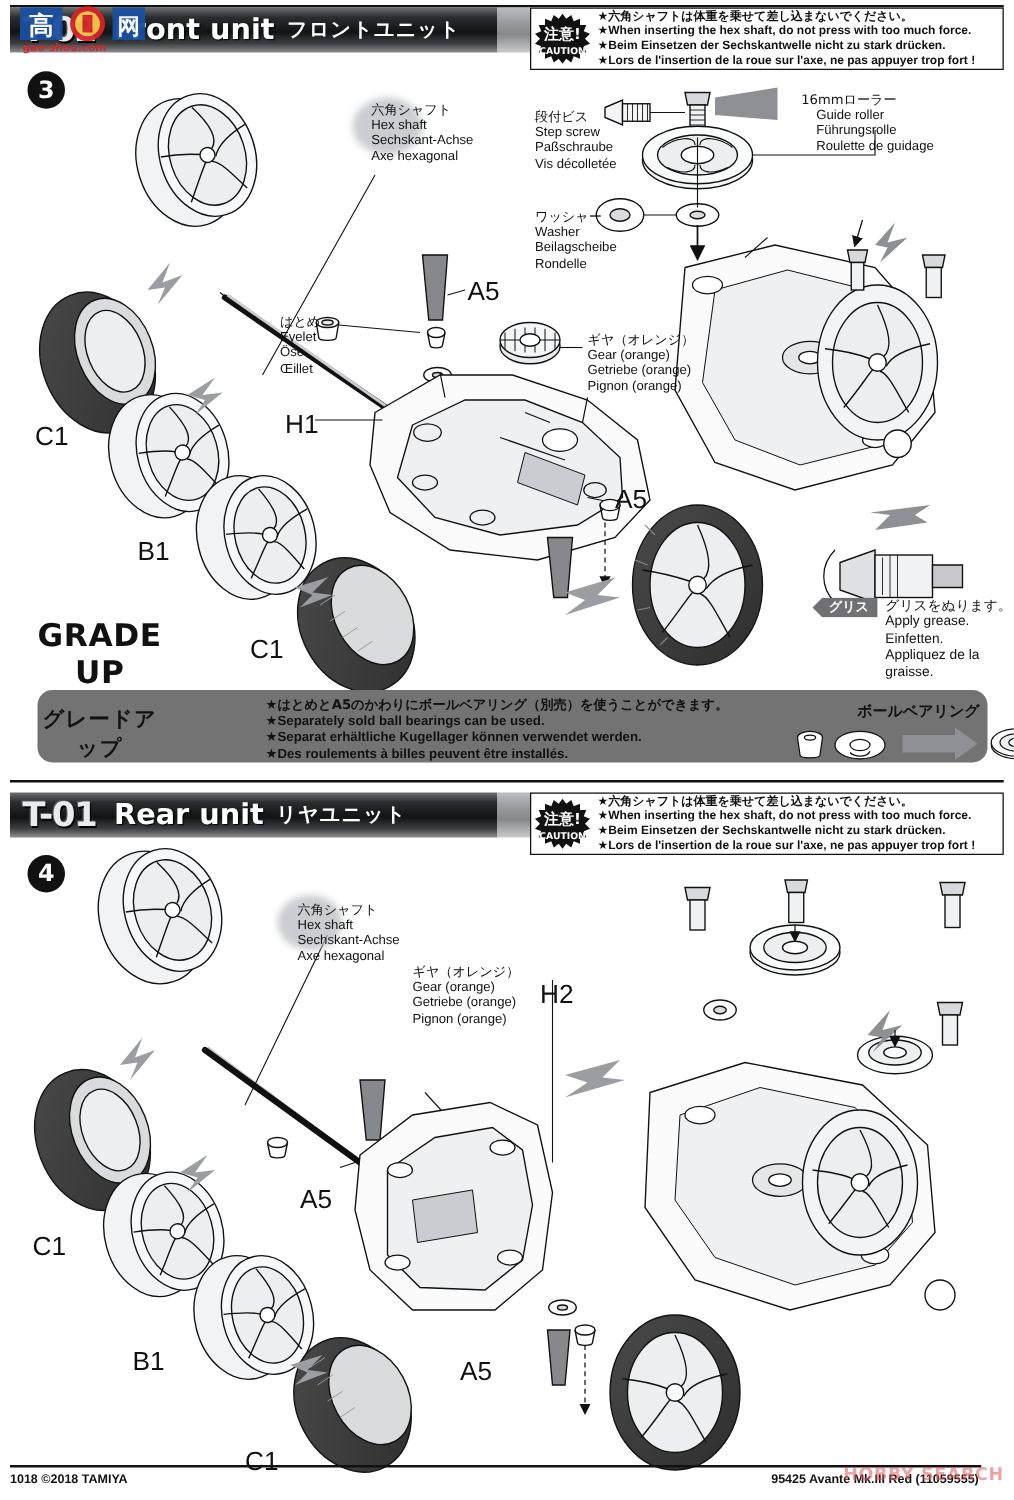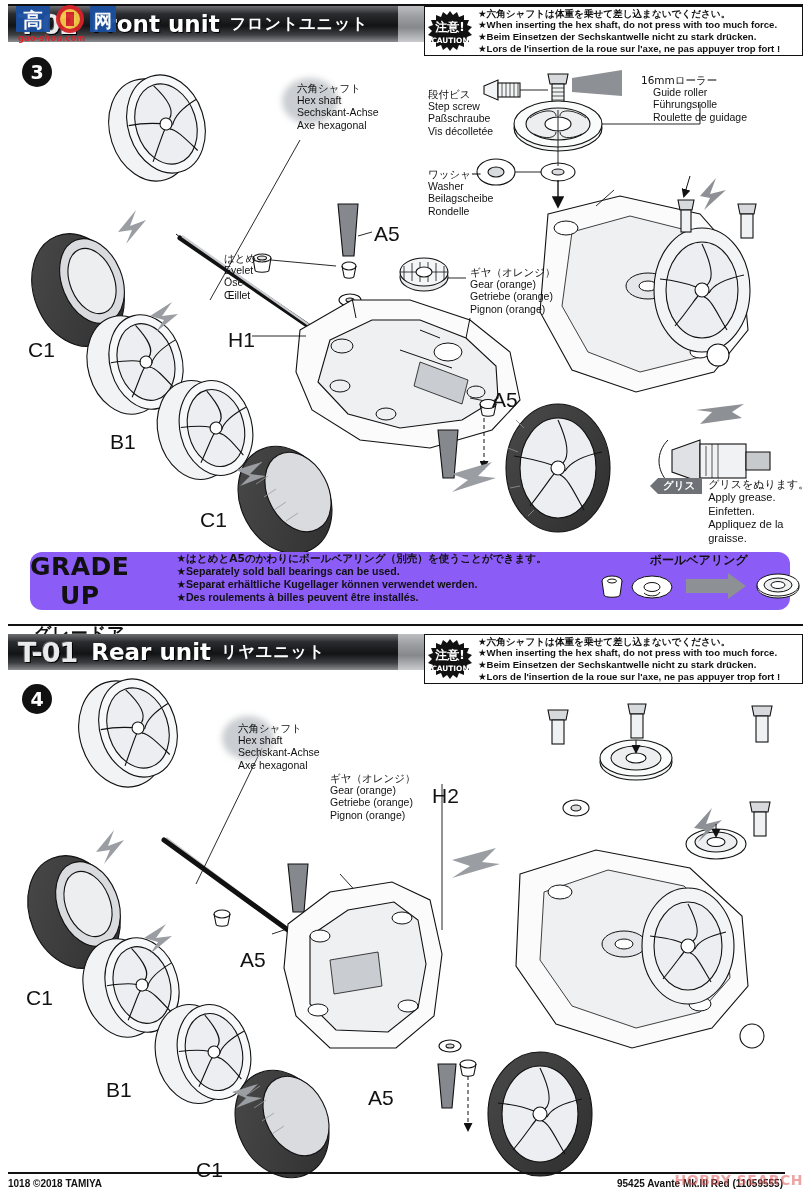--- a/index.html
+++ b/index.html
@@ -69,30 +69,30 @@
   
   .lbl { position:absolute; font-size:10.5px; line-height:12.2px; white-space:nowrap; }
   .partcode {
     position:absolute; font-size:21px; font-weight:normal;
     font-family:"Liberation Sans", sans-serif;
   }
   .halo { position:absolute; border-radius:50%; background:#b9bdc2; opacity:.75; filter:blur(3px); }
 
   
   .gradeup {
-    position:absolute; background:#8b5cf6; border-radius:12px;
-    display:flex; align-items:flex-start;gap:47px;
+    position:absolute; background:#737373; border-radius:12px;
+    display:flex; align-items:flex-end;gap:47px;
   }
   .gu-title { width:185px; text-align:center; }
   .gu-title .en {
     font-family:"DejaVu Sans", sans-serif; font-weight:bold; font-size:25px; letter-spacing:.5px;
   }
   .gu-title .jp2 { font-size:17px; font-weight:bold; letter-spacing:1px; margin-top:12px; }
   .gu-lines { font-size:10.6px; line-height:13px; font-weight:bold; }
-  .gu-lines div { white-space:nowrap; }
+  .gu-lines div { white-space:nowrap;margin-left:36px; }
   .gu-bb { margin-left:auto; text-align:center; padding-right:18px; }
   .gu-bb .cap { font-size:12px; font-weight:bold; margin-bottom:2px; }
 
   
   .greasebox { position:absolute; }
   .grease-tag {
     display:inline-block; background:#6e7175; color:#fff;
     font-size:10.5px; font-weight:bold; padding:1px 7px 1px 13px;
     clip-path:polygon(8px 0,100% 0,100% 100%,8px 100%,0 50%);
   }

